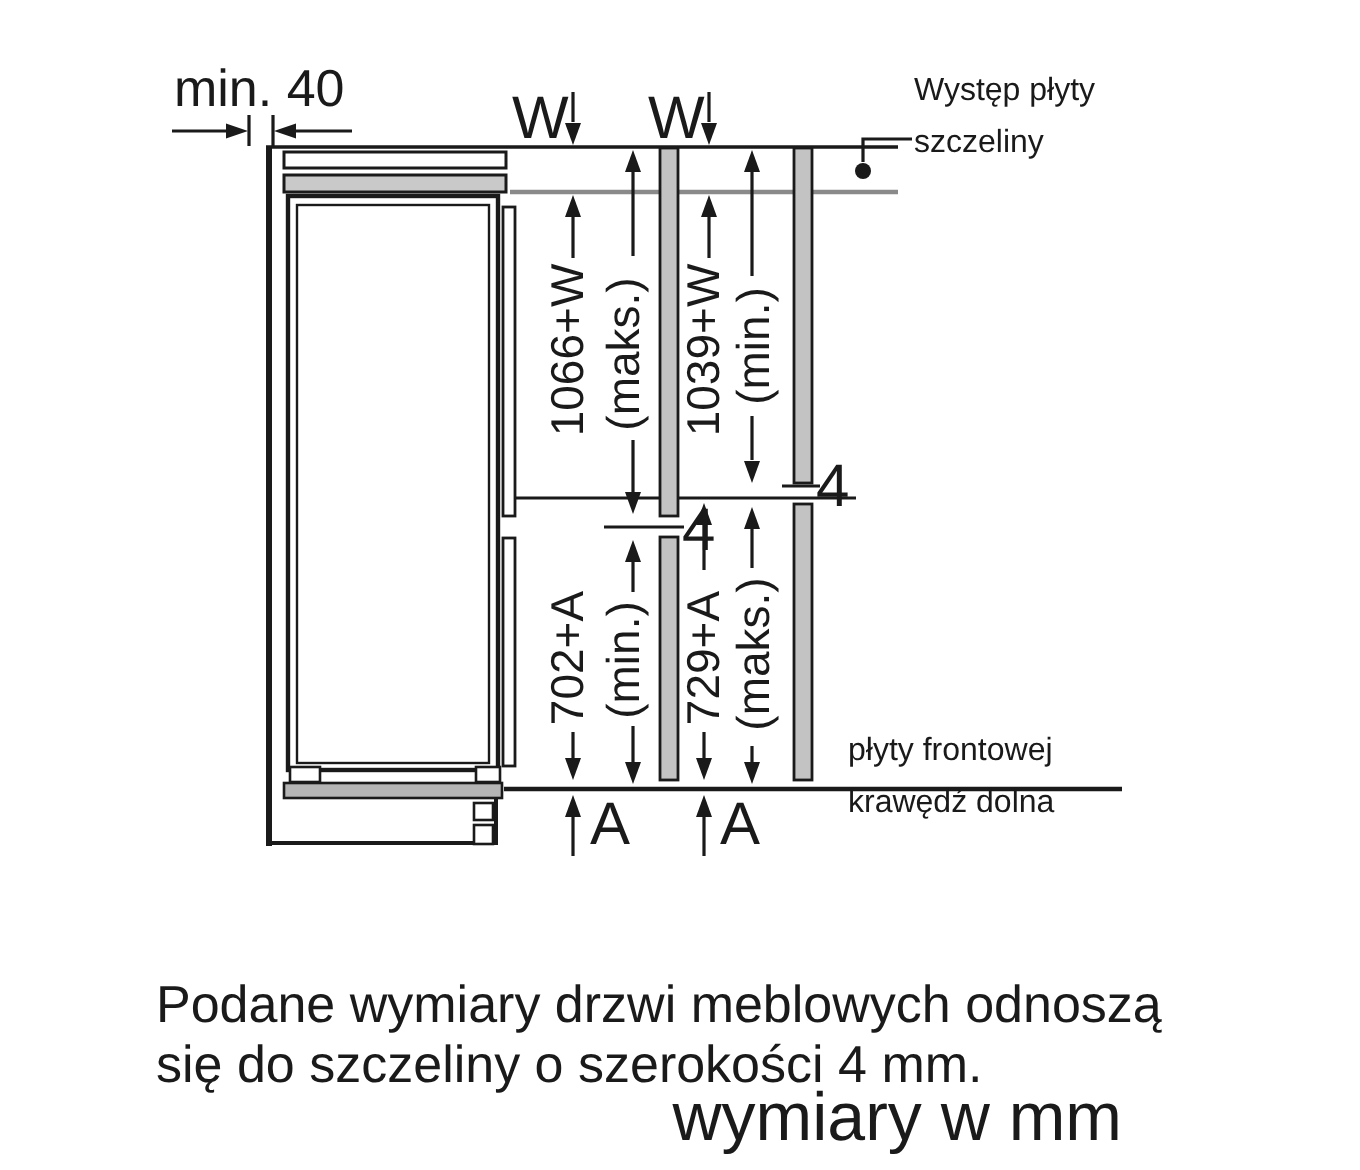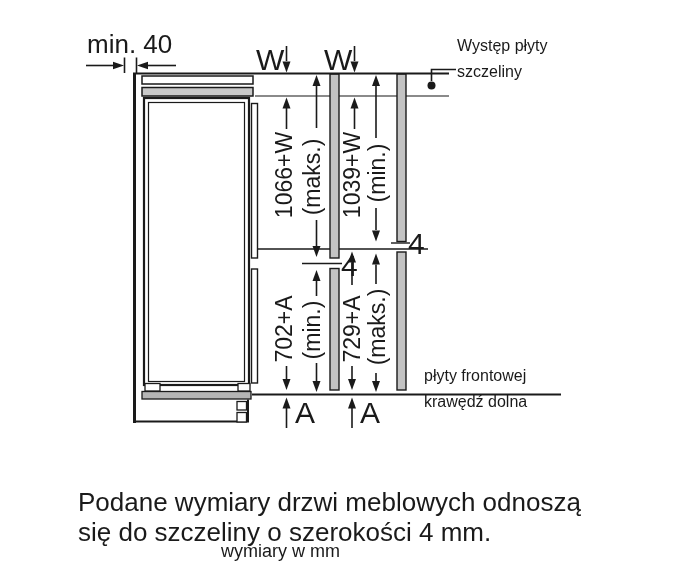--- a/index.html
+++ b/index.html
@@ -10,21 +10,21 @@
   #stage svg{position:absolute;left:0;top:0;}
   .lbl{position:absolute;white-space:nowrap;line-height:1;}
   .dim-big{font-size:30px;}
   .min40{font-size:26px;}
   .rot{
     position:absolute;white-space:nowrap;font-size:23px;
     transform:translate(-50%,-50%) rotate(-90deg);
   }
   .callout{position:absolute;font-size:16px;line-height:26px;white-space:nowrap;}
   .caption{position:absolute;font-size:26px;line-height:30px;white-space:nowrap;}
-  .units{position:absolute;left:0;top:542px;width:561px;text-align:center;font-size:18px;line-height:1;}
+  .units{position:absolute;left:0;top:542px;width:561px;text-align:right;font-size:34px;line-height:1;}
   .stroke{stroke:var(--line);fill:none;}
   .ah{fill:var(--line);stroke:none;}
 </style>
 </head>
 <body>
 
 <div id="stage" style="--line: #1a1a1a; --gray: #8a8a8a; --panel: #c3c3c3; --plinth: #b5b5b5; --strip: #c9c9c9;">
 
   <svg width="680" height="585" viewBox="0 0 680 585">
 

